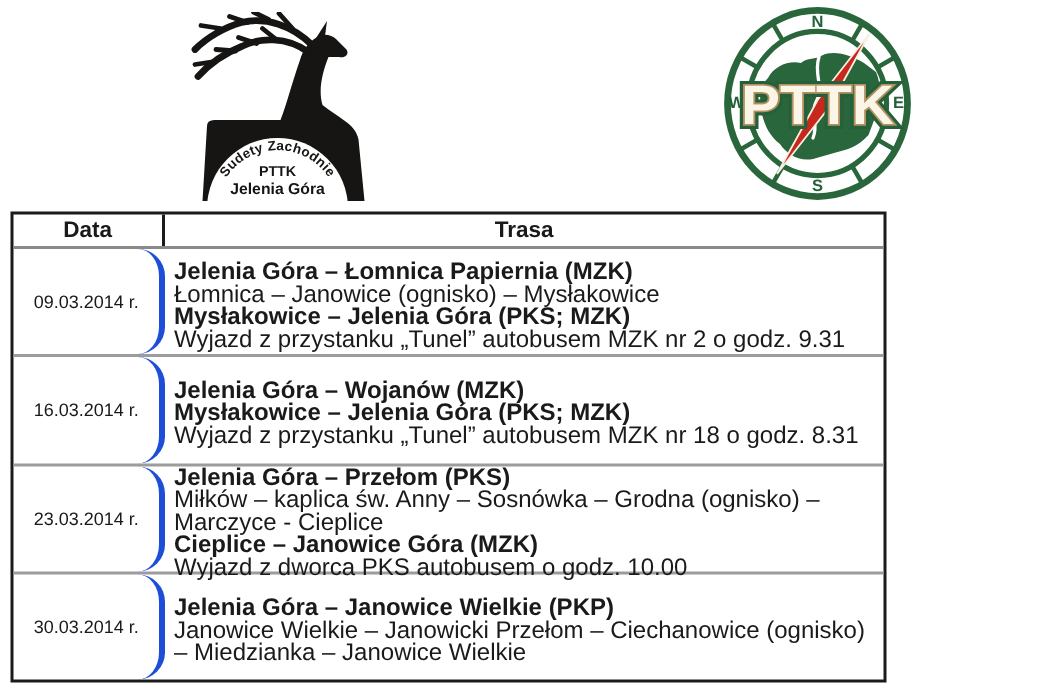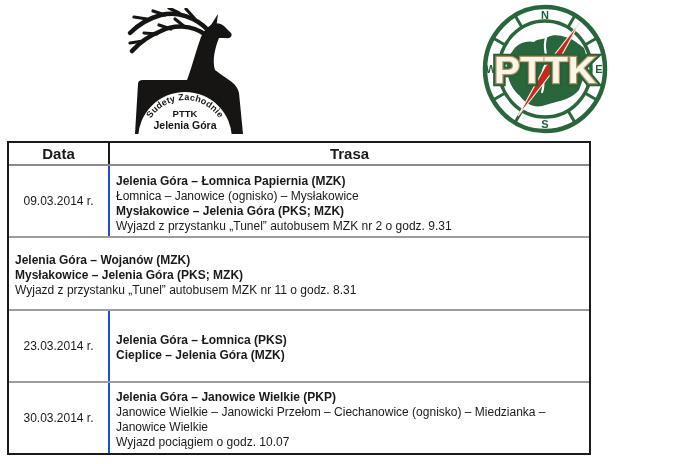--- a/index.html
+++ b/index.html
@@ -25,24 +25,24 @@
 
   
   .sched{position:absolute;left:7px;top:141px;width:584px;height:314px;
          border:2px solid #1b1b1b;box-sizing:border-box;display:flex;flex-direction:column;background:#fff;}
   .thead{display:flex;height:21px;flex:0 0 21px;border-bottom:2px solid #8a8a8a;}
   .hcell{display:flex;align-items:center;justify-content:center;font-weight:bold;font-size:15px;}
   .hdate{width:101px;box-sizing:border-box;border-right:2px solid #1b1b1b;}
   .hroute{flex:1;}
   .trow{display:flex;flex:1;border-bottom:2px solid #9c9c9c;min-height:0;}
   .trow:last-child{border-bottom:none;}
-  .cdate{width:101px;box-sizing:border-box;border-right:2px solid #1d4ed8;
-         display:flex;align-items:center;justify-content:center;font-size:12px;}
+  .cdate{width:101px;box-sizing:border-box;border-right:4px solid #1d4ed8;
+         display:flex;align-items:center;justify-content:center;font-size:12px;border-radius:18px;}
   .croute{flex:1;display:flex;flex-direction:column;justify-content:center;
-          padding:8px 6px 3px 6px;font-size:12px;line-height:15px;box-sizing:border-box;}
+          padding:8px 6px 3px 6px;font-size:16px;line-height:15px;box-sizing:border-box;}
   .croute .b{font-weight:bold;}
 </style>
 </head>
 <body>
 
 <div class="doc">
 
   <svg class="deer-logo" viewBox="0 0 124 128">
 
     <path class="deer-fill" d="M10,126 L13,76 Q13,72 18,72 L62,72 C66,62 70,46 75,32 C77,25 81,20 86,17
@@ -108,38 +108,40 @@
       <div class="cdate">09.03.2014 r.</div>
       <div class="croute">
         <div class="b">Jelenia Góra – Łomnica Papiernia (MZK)</div>
         <div>Łomnica – Janowice (ognisko) – Mysłakowice</div>
         <div class="b">Mysłakowice – Jelenia Góra (PKS; MZK)</div>
         <div>Wyjazd z przystanku „Tunel” autobusem MZK nr 2 o godz. 9.31</div>
       </div>
     </div>
 
     <div class="trow">
+      <div class="cdate">16.03.2014 r.</div>
       <div class="croute">
         <div class="b">Jelenia Góra – Wojanów (MZK)</div>
         <div class="b">Mysłakowice – Jelenia Góra (PKS; MZK)</div>
-        <div>Wyjazd z przystanku „Tunel” autobusem MZK nr 11 o godz. 8.31</div>
+        <div>Wyjazd z przystanku „Tunel” autobusem MZK nr 18 o godz. 8.31</div>
       </div>
     </div>
 
     <div class="trow">
       <div class="cdate">23.03.2014 r.</div>
       <div class="croute">
-        <div class="b">Jelenia Góra – Łomnica (PKS)</div>
-        <div class="b">Cieplice – Jelenia Góra (MZK)</div>
+        <div class="b">Jelenia Góra – Przełom (PKS)</div>
+        <div>Miłków – kaplica św. Anny – Sosnówka – Grodna (ognisko) – Marczyce - Cieplice</div>
+        <div class="b">Cieplice – Janowice Góra (MZK)</div>
+        <div>Wyjazd z dworca PKS autobusem o godz. 10.00</div>
       </div>
     </div>
 
     <div class="trow">
       <div class="cdate">30.03.2014 r.</div>
       <div class="croute">
         <div class="b">Jelenia Góra – Janowice Wielkie (PKP)</div>
         <div>Janowice Wielkie – Janowicki Przełom – Ciechanowice (ognisko) – Miedzianka – Janowice Wielkie</div>
-        <div>Wyjazd pociągiem o godz. 10.07</div>
       </div>
     </div>
   </div>
 
 </div>
 
 </body></html>

